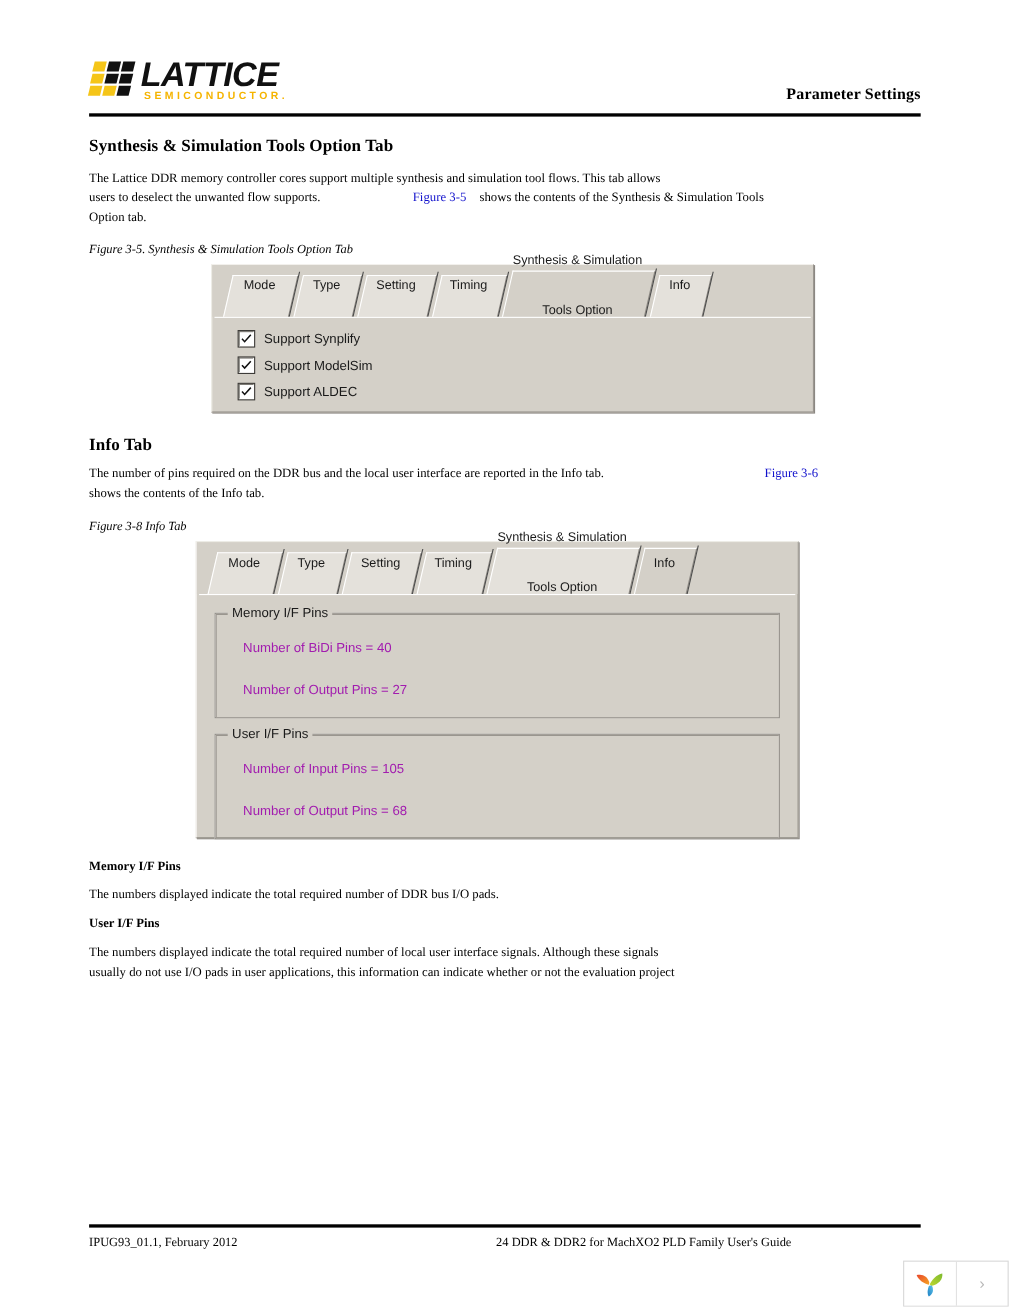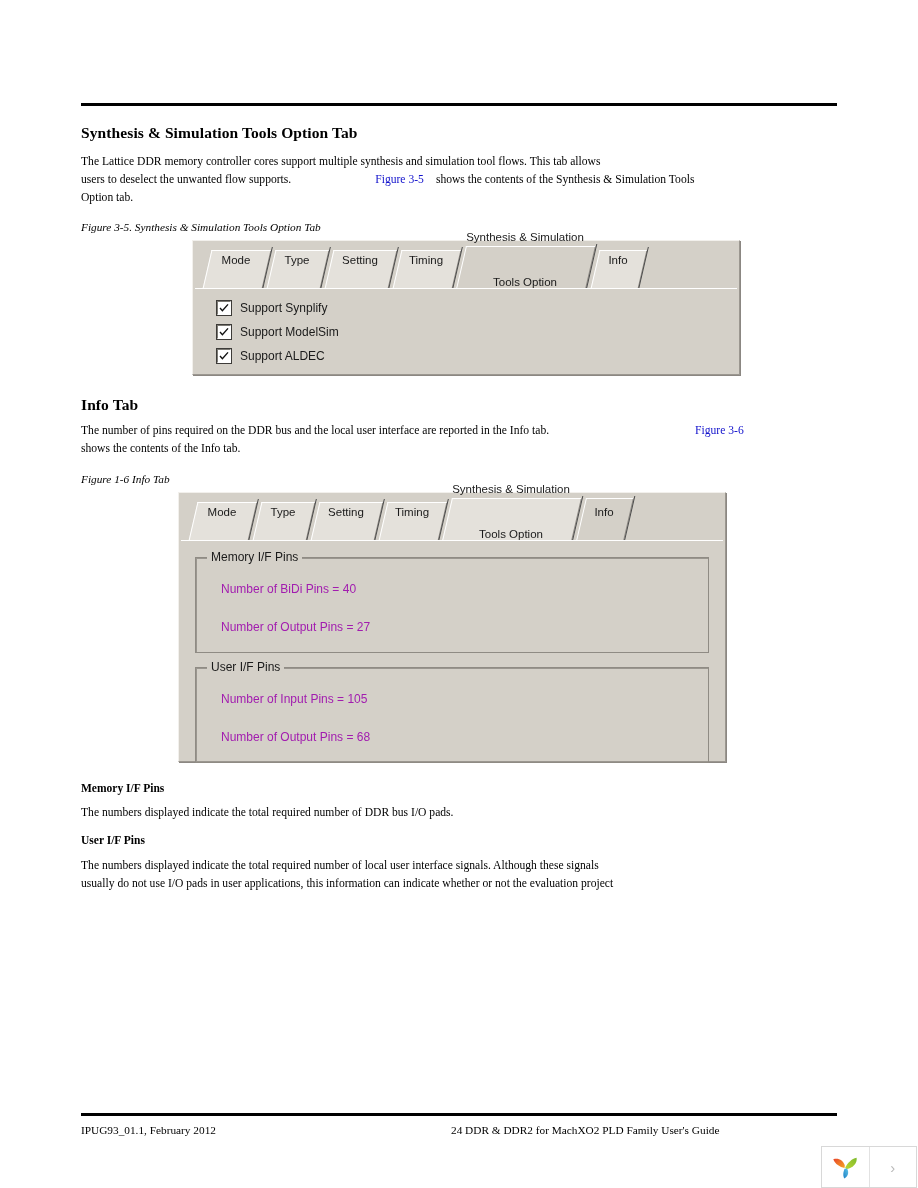--- a/index.html
+++ b/index.html
@@ -80,20 +80,42 @@
      background:#ffffff;border:1px solid #d8d8d8;display:flex;}
   .widget .cell{width:47px;height:40px;display:flex;align-items:center;justify-content:center;}
   .widget .divider{width:1px;height:40px;background:#e2e2e2;}
   .chev{font-family:"Liberation Sans",sans-serif;font-size:15px;color:#b9b9b9;}
 </style>
 </head>
 <body>
 
 <div class="page">
 
+  <div class="header">
+
+    <div class="logo">
+      <div class="logo-grid">
+        <div class="sq y" style="left:4px;top:0px;"></div>
+        <div class="sq k" style="left:17px;top:0px;"></div>
+        <div class="sq k" style="left:30px;top:0px;"></div>
+
+        <div class="sq y" style="left:2px;top:11px;"></div>
+        <div class="sq k" style="left:15px;top:11px;"></div>
+        <div class="sq k" style="left:28px;top:11px;"></div>
+
+        <div class="sq y" style="left:0px;top:22px;"></div>
+        <div class="sq y" style="left:13px;top:22px;"></div>
+        <div class="sq k" style="left:26px;top:22px;"></div>
+      </div>
+      <div class="logo-word">LATTICE</div>
+      <div class="logo-sub">SEMICONDUCTOR.</div>
+    </div>
+
+    <div class="hdr-title">Parameter Settings</div>
+  </div>
   <div class="rule-top"></div>
 
   <div class="h2" style="left:81px;top:124px;">Synthesis &amp; Simulation Tools Option Tab</div>
 
   <div class="p" style="left:81px;top:153px;width:760px;">
     <span>The Lattice DDR memory controller cores support multiple synthesis and simulation tool flows. This tab allows</span><br>
     <span>users to deselect the unwanted flow supports.</span><span class="gap"></span><span class="lnk">Figure 3-5</span><span class="gap-sm"></span><span>shows the contents of the Synthesis &amp; Simulation Tools</span><br>
     <span>Option tab.</span>
   </div>
 
@@ -159,21 +181,21 @@
     </div>
   </div>
 
   <div class="h2" style="left:81px;top:396px;">Info Tab</div>
 
   <div class="p" style="left:81px;top:422px;width:760px;">
     <span>The number of pins required on the DDR bus and the local user interface are reported in the Info tab.</span><span style="display:inline-block;width:146px;"></span><span class="lnk">Figure 3-6</span><br>
     <span>shows the contents of the Info tab.</span>
   </div>
 
-  <div class="cap" style="left:81px;top:473px;">Figure 1-6 Info Tab</div>
+  <div class="cap" style="left:81px;top:473px;">Figure 3-8 Info Tab</div>
 
   <div class="dlg" style="left:178px;top:492px;width:546px;height:268px;">
 
     <div class="tabstrip">
       <div class="tab" style="left:14px;width:58px;"></div>
       <div class="tab-lbl" style="left: 14px; width: 58px; transform: none;">Mode</div>
       <div class="tab-sep" style="left:74px;"></div>
 
       <div class="tab" style="left:78px;width:52px;"></div>
       <div class="tab-lbl" style="left: 78px; width: 52px; transform: none;">Type</div>

